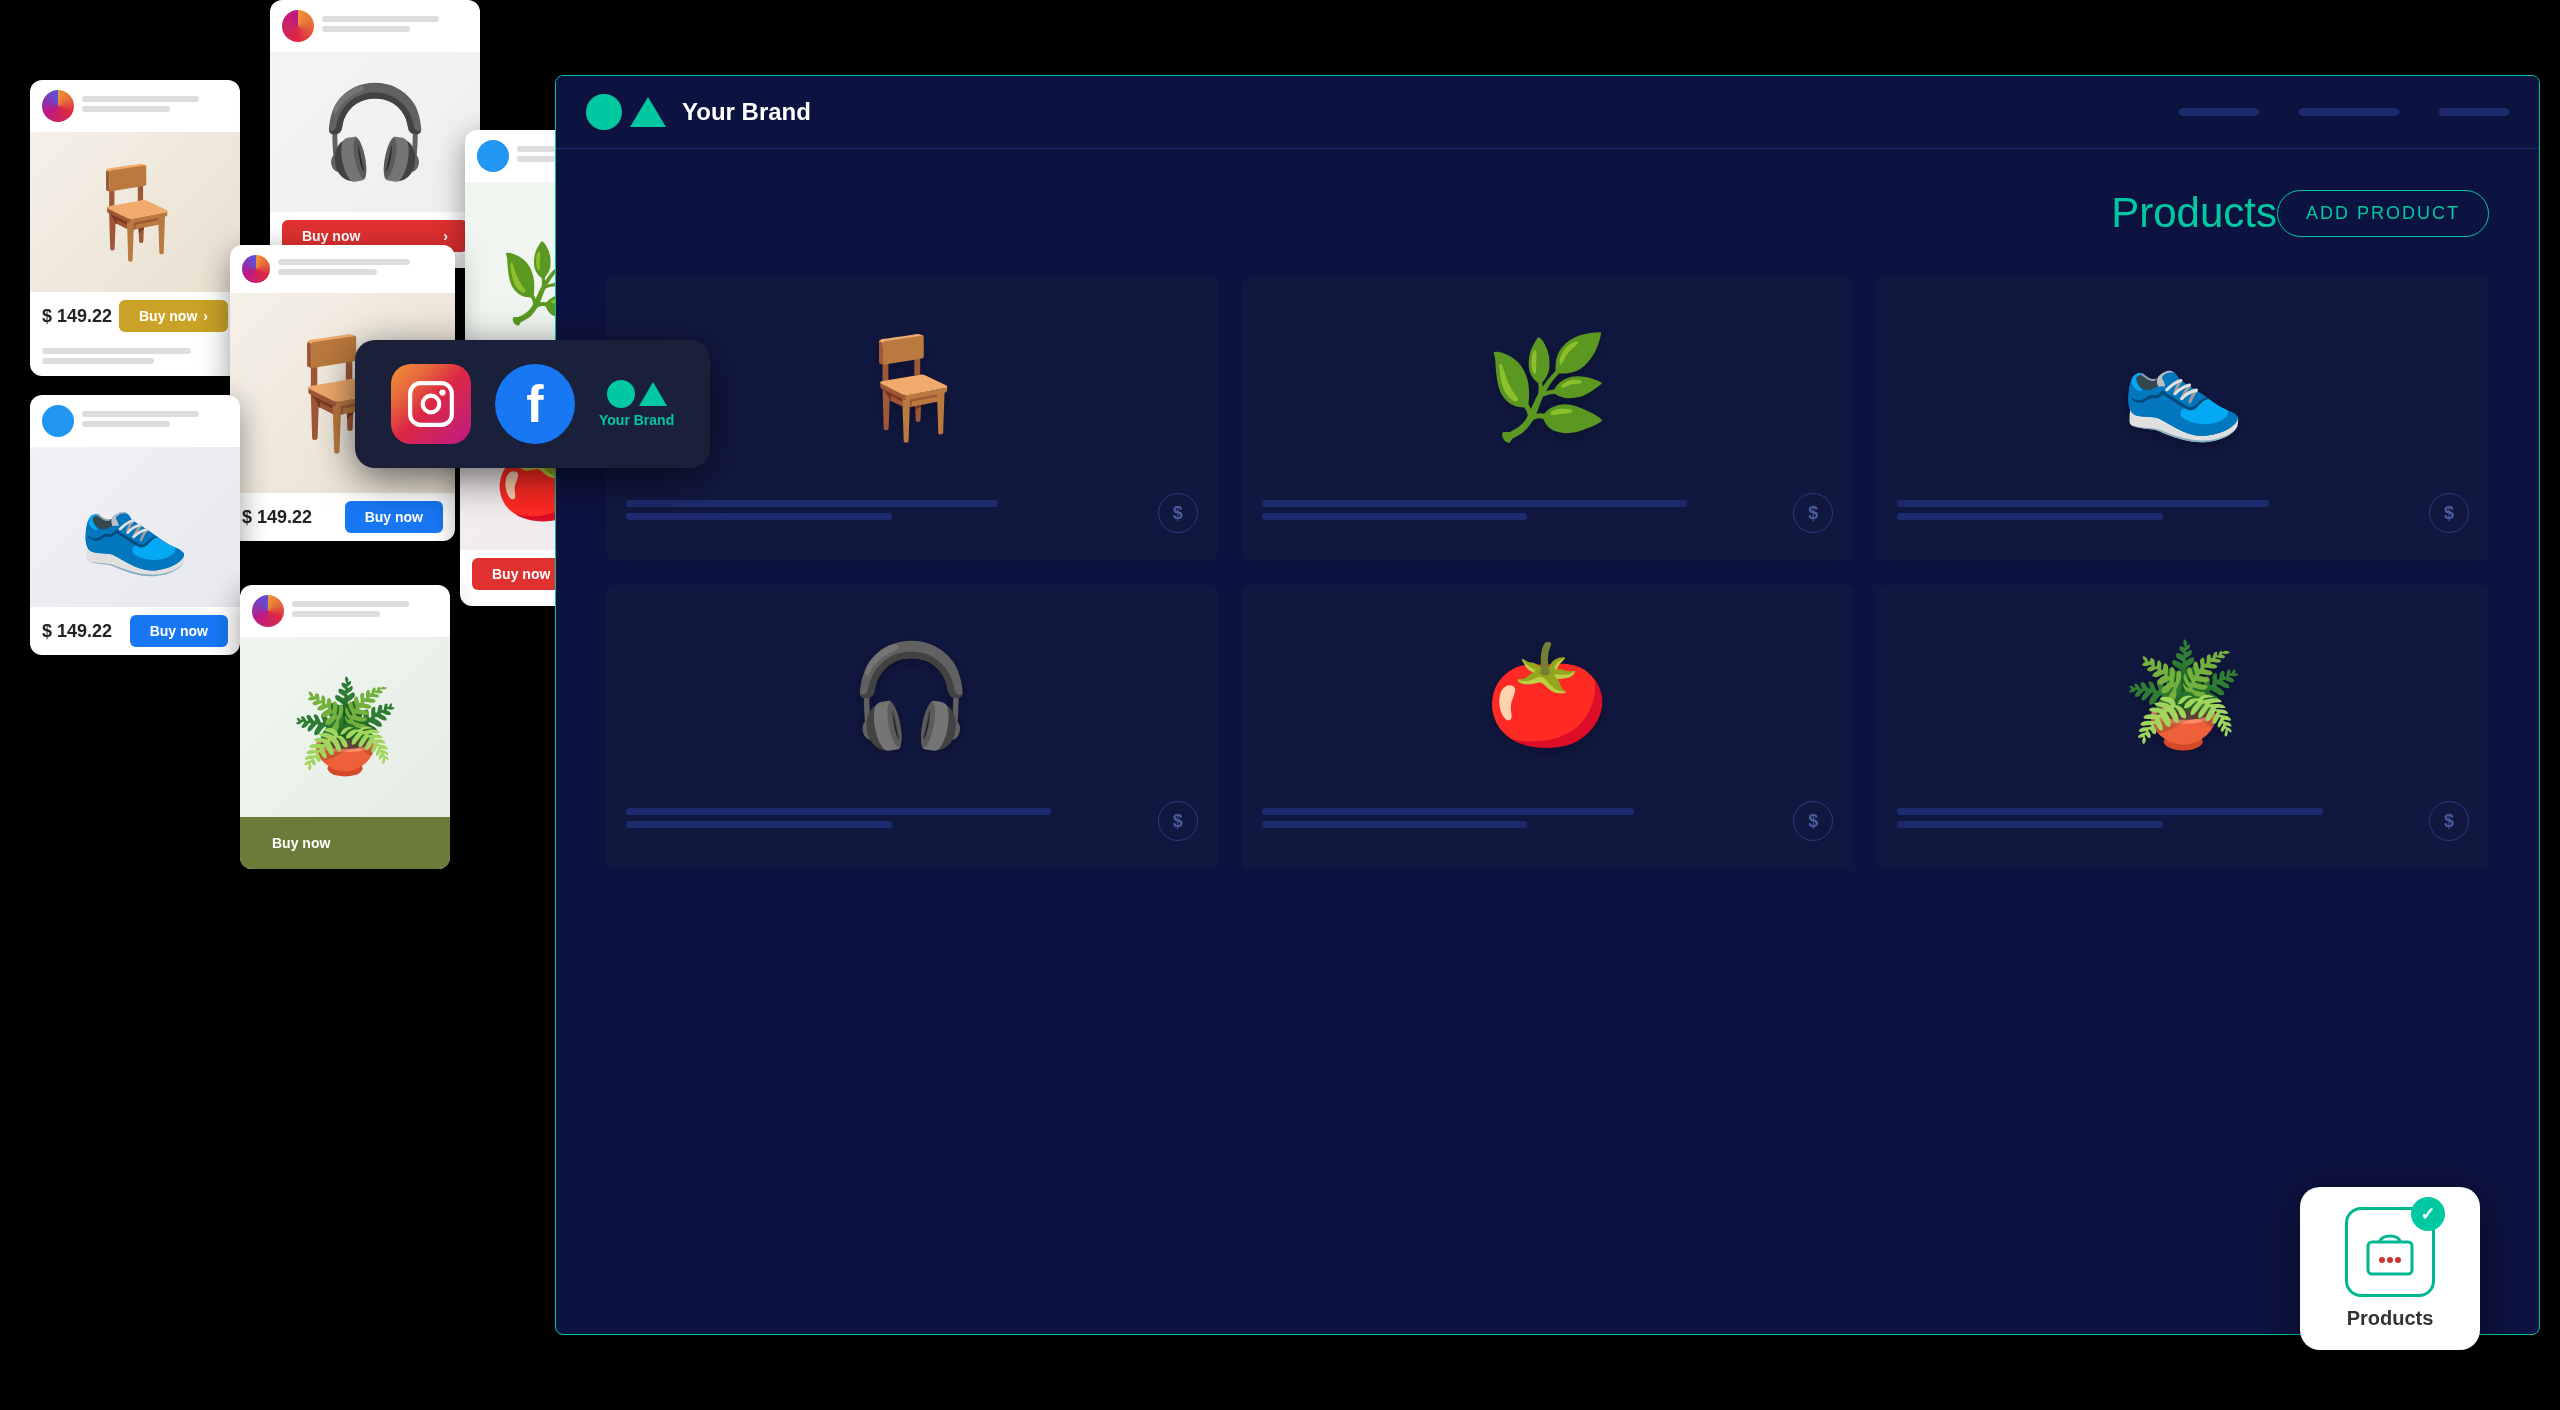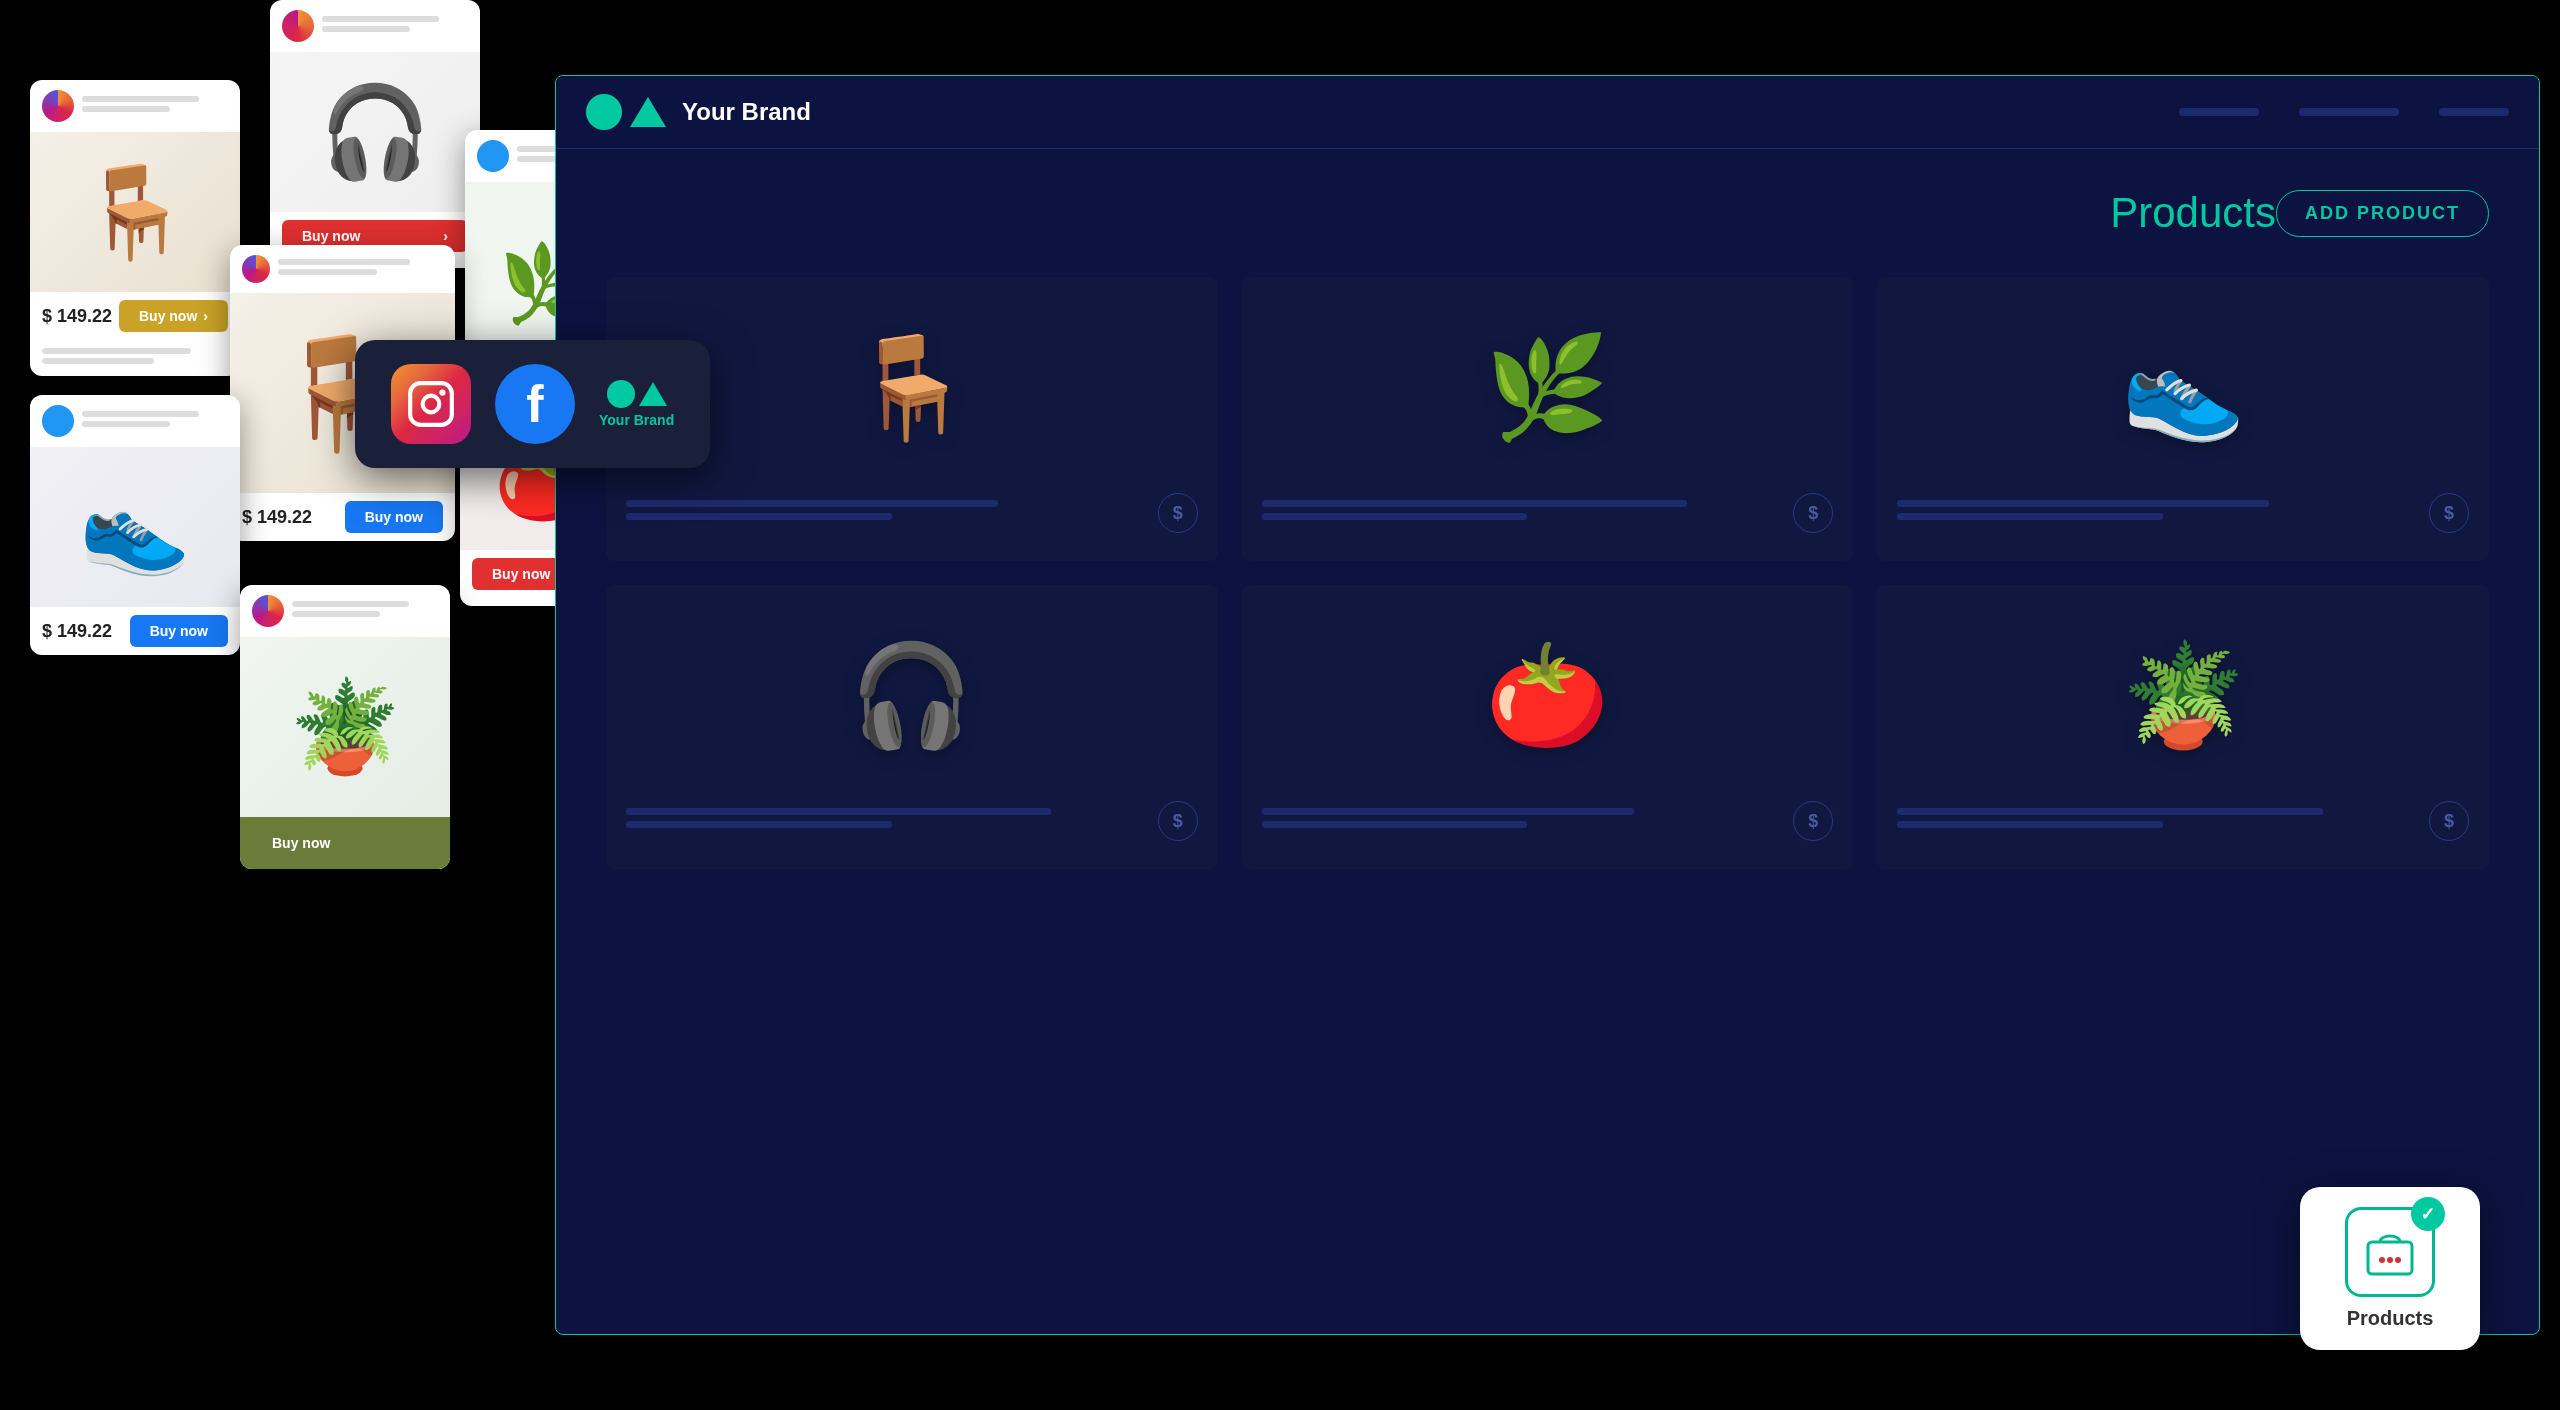--- a/index.html
+++ b/index.html
@@ -321,21 +321,21 @@
       font-weight: 400;
     }
 
     .add-product-btn {
       border: 1.5px solid #00c8a0;
       background: transparent;
       color: #00c8a0;
       padding: 12px 28px;
       border-radius: 30px;
       font-size: 18px;
-      font-weight: 700;
+      font-weight: 400;
       letter-spacing: 2px;
       cursor: pointer;
     }
 
     
     .products-grid {
       display: grid;
       grid-template-columns: repeat(3, 1fr);
       gap: 24px;
     }

